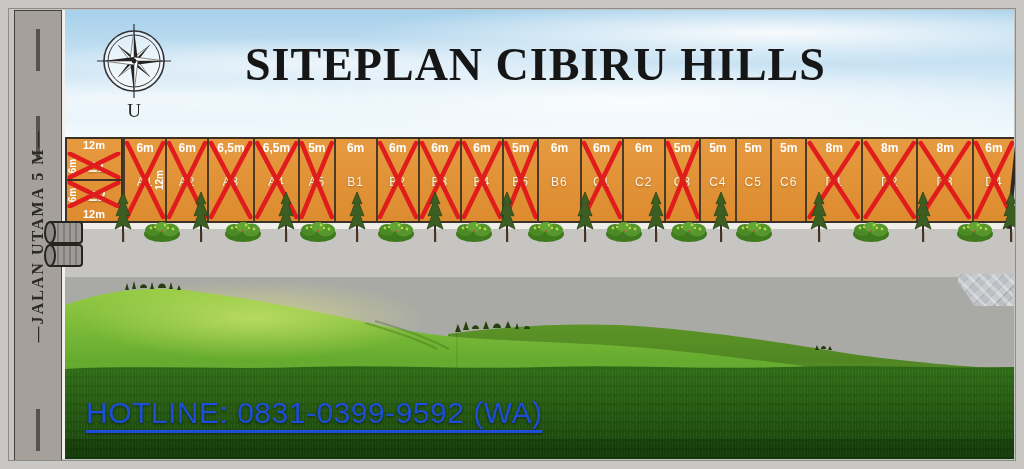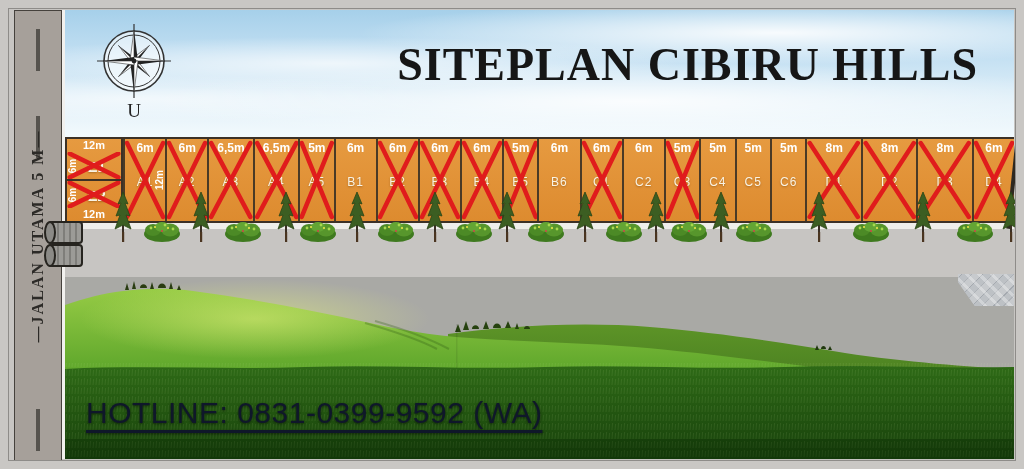--- a/index.html
+++ b/index.html
@@ -18,21 +18,21 @@
               letter-spacing:2px;white-space:nowrap;}
   .gap-v{position:absolute;left:60px;top:10px;width:5px;height:449px;background:#f2f1ee;z-index:1;}
   
   .sky{position:absolute;left:65px;top:10px;width:949px;height:127px;z-index:2;
     background:
       radial-gradient(ellipse 600px 45px at 75% 18%, rgba(255,255,255,.9), rgba(255,255,255,0) 70%),
       radial-gradient(ellipse 500px 38px at 28% 42%, rgba(255,255,255,.7), rgba(255,255,255,0) 70%),
       radial-gradient(ellipse 700px 55px at 60% 72%, rgba(255,255,255,.85), rgba(255,255,255,0) 70%),
       radial-gradient(ellipse 420px 34px at 8% 70%, rgba(255,255,255,.6), rgba(255,255,255,0) 70%),
       linear-gradient(180deg,#a6d0ea 0%,#c2dff2 35%,#ddeef8 68%,#f3fafd 100%);}
-  .title{position:absolute;left:180px;right:36px;top:28px;text-align:right;
+  .title{position:absolute;left:180px;right:36px;top:28px;text-align:left;
          font-family:"Liberation Serif",serif;font-weight:bold;font-size:46px;letter-spacing:1px;color:#161616;}
   .compass{position:absolute;left:30px;top:12px;width:78px;height:78px;}
   .compass-u{position:absolute;left:30px;top:90px;width:78px;text-align:center;
              font-family:"Liberation Serif",serif;font-size:19px;color:#222;}
   
   .band{position:absolute;left:65px;top:137px;width:949px;height:86px;display:flex;z-index:4;
         background:#e2933a;border-top:2px solid #3c3126;border-bottom:2px solid #3c3126;box-sizing:border-box;}
   .corner{flex:0 0 58px;display:flex;flex-direction:column;position:relative;box-sizing:border-box;
           border-left:2px solid #3c3126;border-right:2px solid #3c3126;
           background:linear-gradient(180deg,#e69a40,#dd8b2f);}
@@ -73,21 +73,21 @@
       repeating-linear-gradient(-45deg, #c7cacd 0 7px, #aeb2b7 7px 8px, #bdc1c5 8px 14px, #a4a9af 14px 15px),
       #b9bdc2;
     clip-path:polygon(0 0,100% 0,100% 100%,30% 100%,0 25%);}
   .gate{position:absolute;left:42px;top:220px;z-index:7;}
   
   .trees{position:absolute;left:65px;top:170px;width:949px;height:80px;z-index:6;pointer-events:none;}
   .pole{position:absolute;top:53px;width:2px;height:14px;background:#3a2f24;transform:translateX(-50%);}
   .tree{position:absolute;transform:translateX(-50%);line-height:0;}
   
   .hills{position:absolute;left:65px;top:277px;width:949px;height:182px;z-index:1;background:#a9a9a5;}
-  .hotline{position:absolute;left:86px;top:396px;z-index:10;color:#0f172a;font-size:30px;letter-spacing:.5px;
+  .hotline{position:absolute;left:86px;top:396px;z-index:10;color:#1d4ed8;font-size:30px;letter-spacing:.5px;
            font-family:"Liberation Sans",sans-serif;
            text-decoration:underline;text-underline-offset:7px;text-decoration-thickness:2.5px;
            text-shadow:0 1px 3px rgba(0,0,0,.55);}
 </style>
 </head>
 <body>
 
 <div class="stage">
 
   <div class="road-strip">

